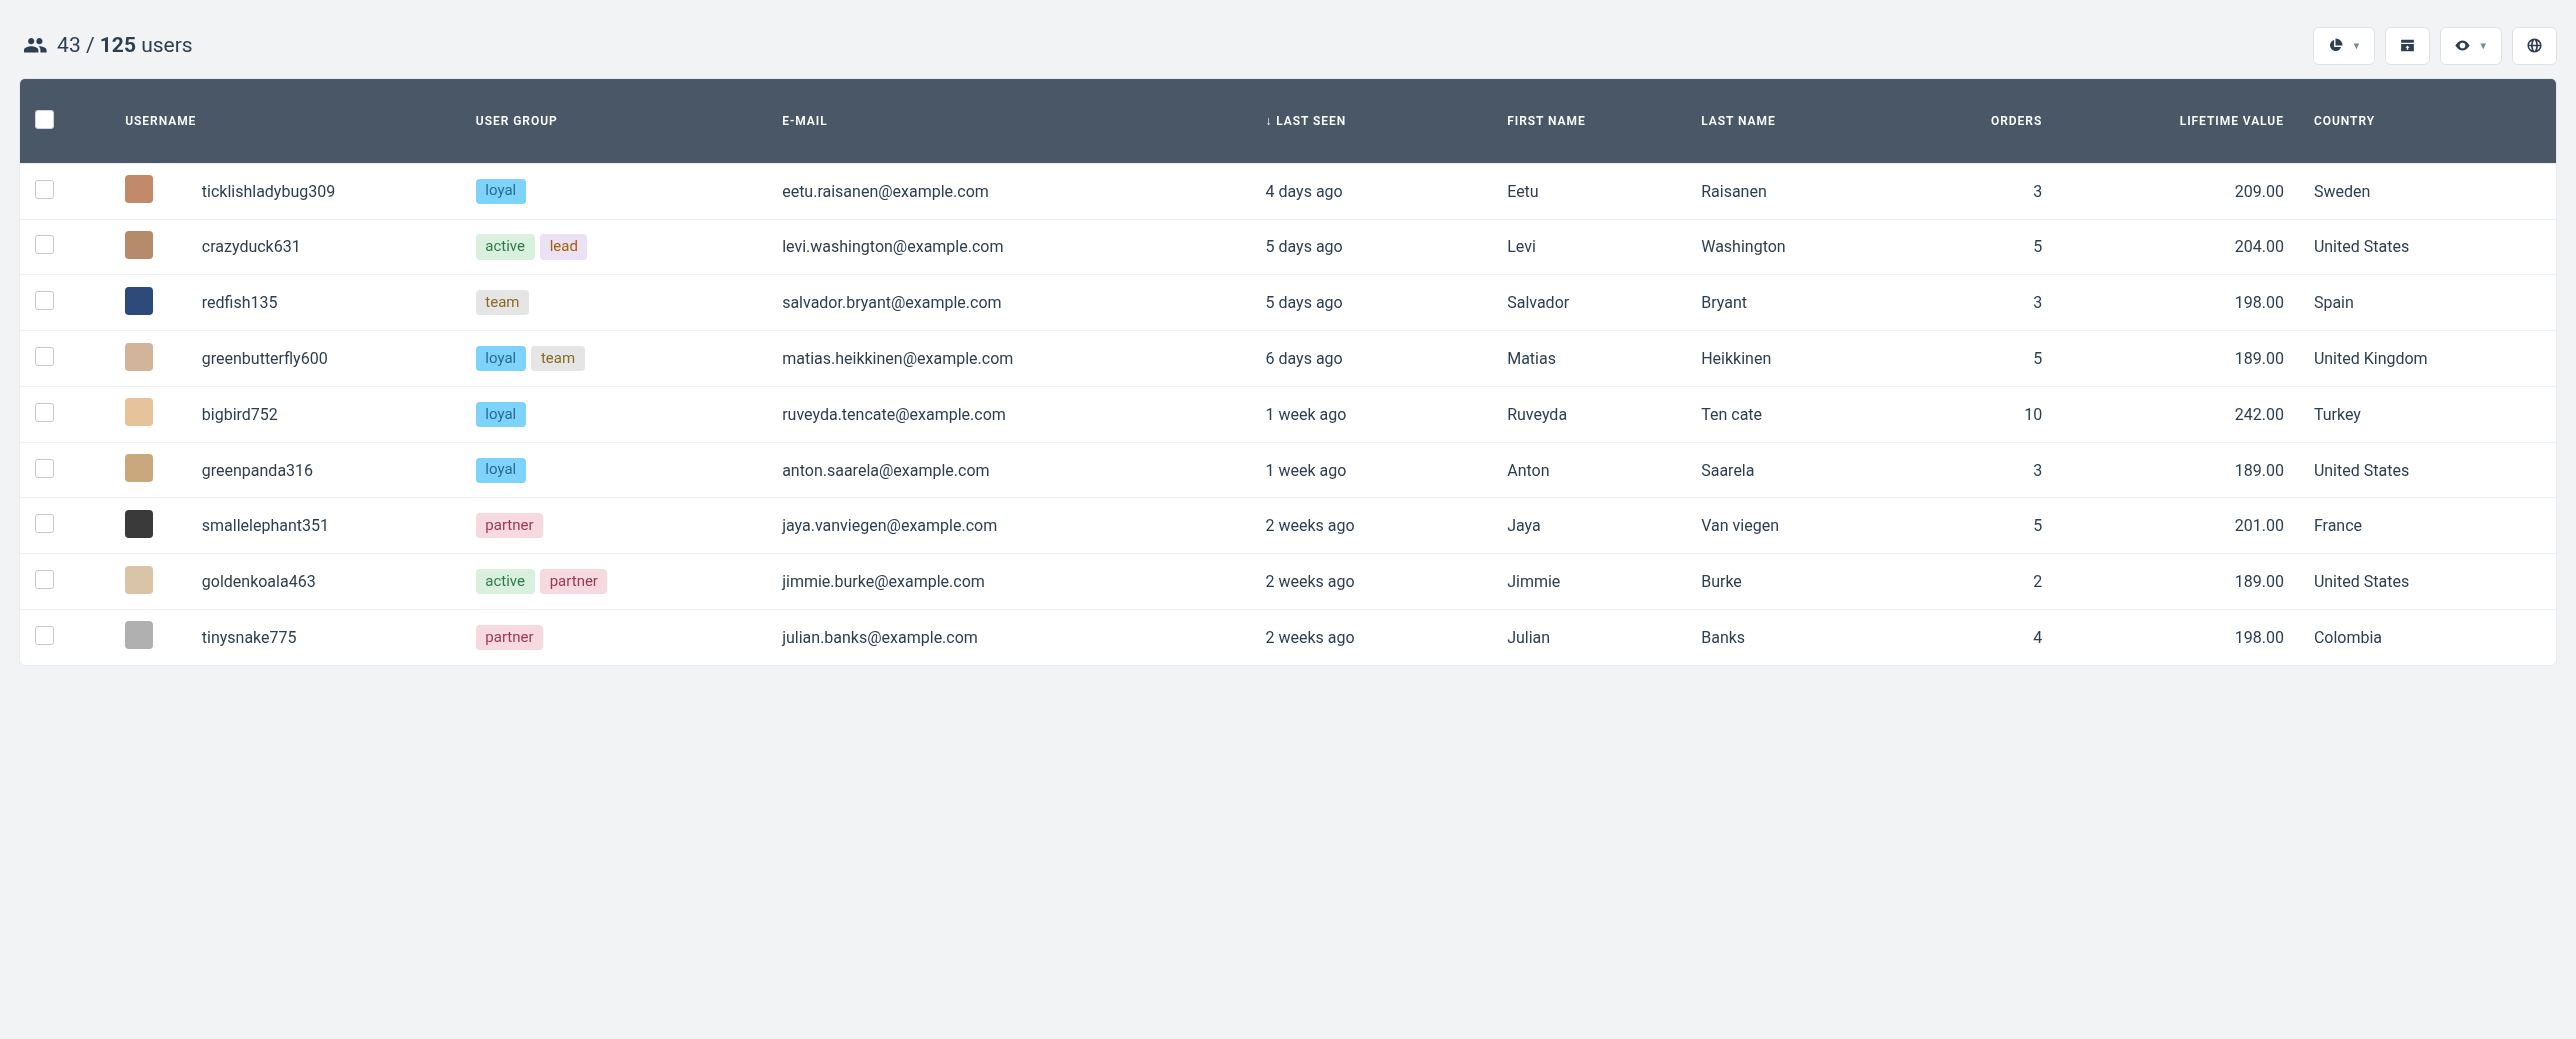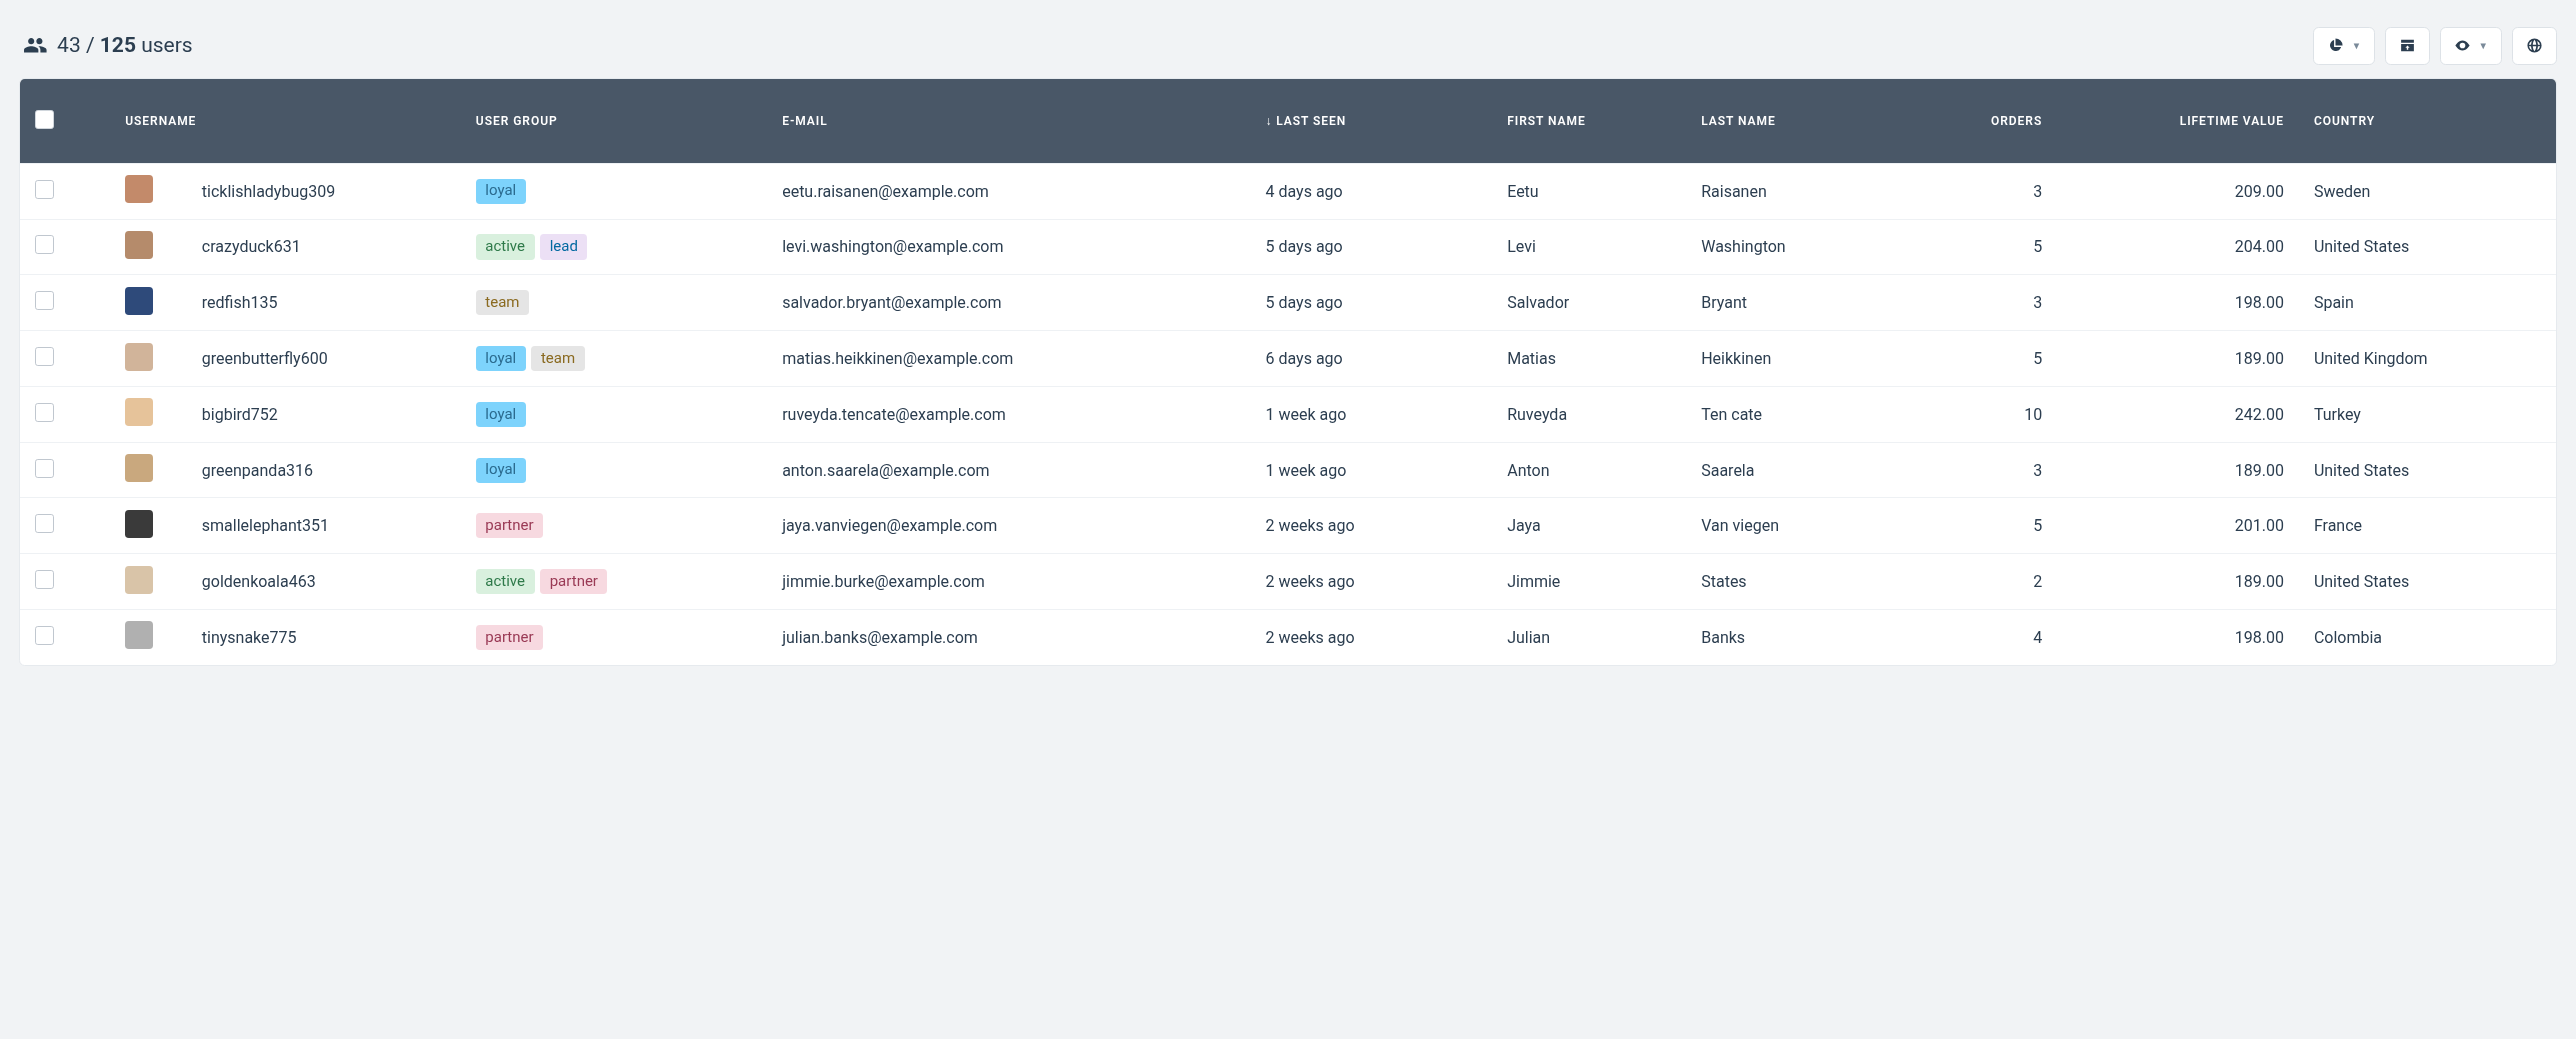--- a/index.html
+++ b/index.html
@@ -143,21 +143,21 @@
   .tag {
     display: inline-block;
     padding: 2.8px 9.5px;
     border-radius: 3.8px;
     font-size: 15px;
     margin-right: 5.7px;
     line-height: 1.3;
   }
   .tag-loyal   { background: #7dd3fc; color: #2b6b8f; }
   .tag-active  { background: #d9f0de; color: #2f7a4a; }
-  .tag-lead    { background: #ece0f5; color: #0369a1; }
+  .tag-lead    { background: #ece0f5; color: #a16207; }
   .tag-team    { background: #e5e5e5; color: #8a6a20; }
   .tag-partner { background: #f7d9e0; color: #9a3a55; }
 
   .sort-arrow { margin-right: 3.8px; }
 </style>
 </head>
 <body>
 
 <div class="page">
 
@@ -322,21 +322,21 @@
             <td>France</td>
           </tr>
           <tr>
             <td><span class="chk"></span></td>
             <td class="col-avatar"><span class="avatar" style="background: rgb(217, 196, 168);"></span></td>
             <td>goldenkoala463</td>
             <td><span class="tag tag-active">active</span><span class="tag tag-partner">partner</span></td>
             <td>jimmie.burke@example.com</td>
             <td>2 weeks ago</td>
             <td>Jimmie</td>
-            <td>States</td>
+            <td>Burke</td>
             <td class="num">2</td>
             <td class="num">189.00</td>
             <td>United States</td>
           </tr>
           <tr>
             <td><span class="chk"></span></td>
             <td class="col-avatar"><span class="avatar" style="background: rgb(176, 176, 176);"></span></td>
             <td>tinysnake775</td>
             <td><span class="tag tag-partner">partner</span></td>
             <td>julian.banks@example.com</td>

